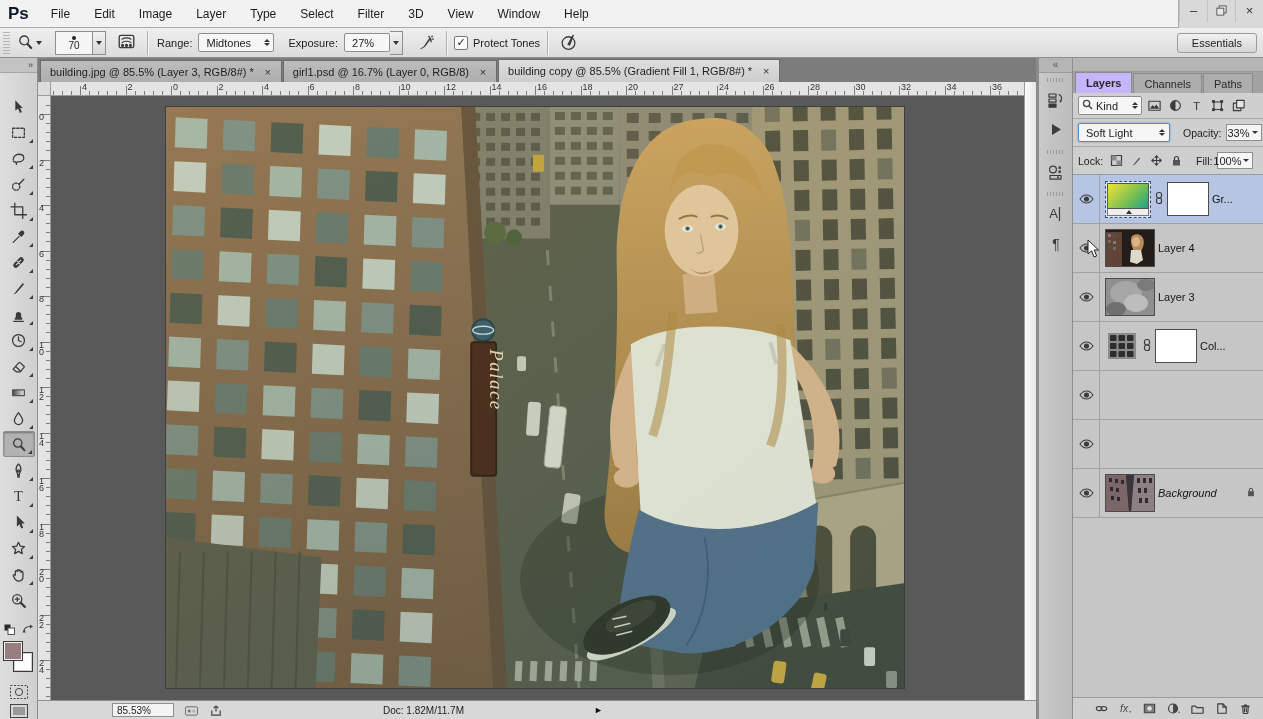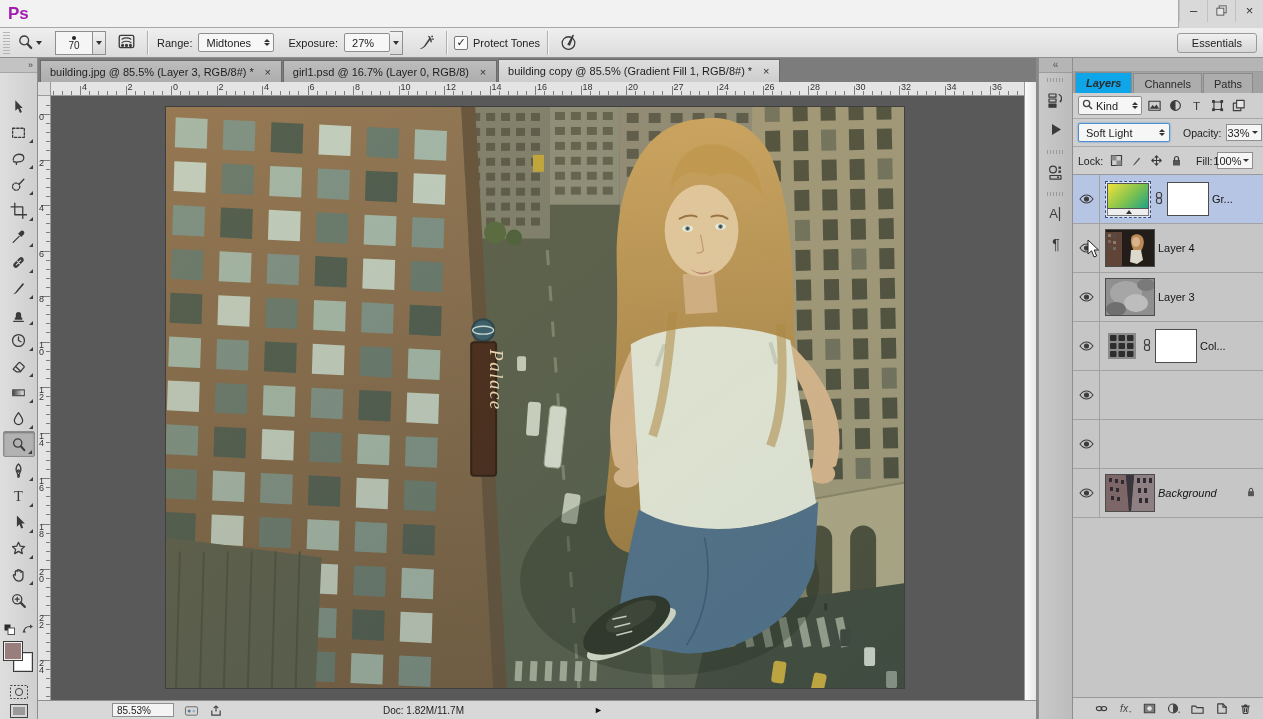--- a/index.html
+++ b/index.html
@@ -1,21 +1,21 @@
 <!DOCTYPE html>
 <html><head>
 <meta charset="utf-8">
 <style>
   html,body{margin:0;padding:0;background:#6e6e6e;font-family:"Liberation Sans",sans-serif;}
   *{box-sizing:border-box;-webkit-user-select:none;user-select:none;}
   #app{position:relative;width:1263px;height:719px;background:#8a8a8a;overflow:hidden;}
 
   
   .menubar{position:absolute;left:0;top:0;width:1263px;height:28px;background:#f2f2f2;border-bottom:1px solid #a8a8a8;display:flex;align-items:center;}
-  .pslogo{font-weight:bold;font-size:17px;color:#a21caf;padding:0 10px 0 8px;letter-spacing:0;}
+  .pslogo{font-weight:bold;font-size:17px;color:#0f172a;padding:0 10px 0 8px;letter-spacing:0;}
   .menuitem{font-size:12px;color:#1c1c1c;padding:0 12px;height:28px;line-height:28px;cursor:default;}
   .winctrl{margin-left:auto;display:flex;align-items:flex-start;height:28px;background:#d9d9d9;border-left:1px solid #aaa;}
   .winbtn{width:28px;height:22px;display:flex;align-items:center;justify-content:center;font-size:13px;color:#333;border-left:1px solid #c2c2c2;}
 
   
   .optionsbar{position:absolute;left:0;top:28px;width:1263px;height:30px;background:linear-gradient(#efefef,#dcdcdc);border-bottom:1px solid #8e8e8e;display:flex;align-items:center;font-size:11px;color:#222;}
   .grip{width:7px;height:22px;margin:0 3px;background:repeating-linear-gradient(#b5b5b5 0 1px,transparent 1px 3px);}
   .optsep{width:1px;height:24px;background:#b0b0b0;margin:0 7px;box-shadow:1px 0 0 #f4f4f4;}
   .optbtn{display:flex;align-items:center;padding:1px 3px;border:1px solid transparent;border-radius:2px;}
   .presetbox{display:flex;align-items:center;gap:2px;padding:1px 2px;}
@@ -74,21 +74,21 @@
   .panelstrip{position:absolute;left:1038px;top:58px;width:34px;height:661px;background:linear-gradient(90deg,#c9c9c9,#bcbcbc);border-left:1px solid #8e8e8e;display:flex;flex-direction:column;align-items:center;}
   .ps-head{width:100%;height:15px;background:#b5b5b5;border-bottom:1px solid #9b9b9b;font-size:10px;color:#555;text-align:center;line-height:13px;}
   .ps-grip{width:18px;height:4px;margin:5px 0 3px;background:repeating-linear-gradient(90deg,#9a9a9a 0 1px,transparent 1px 3px);}
   .ps-icon{width:26px;height:26px;display:flex;align-items:center;justify-content:center;border-radius:3px;margin:2px 0;}
 
   
   .layerspanel{position:absolute;left:1072px;top:58px;width:191px;height:661px;background:#c6c6c6;border-left:1px solid #8e8e8e;font-size:11px;color:#1d1d1d;}
   .lp-head{height:14px;background:#b5b5b5;border-bottom:1px solid #9b9b9b;}
   .lp-tabs{height:21px;background:#a2a2a2;display:flex;align-items:flex-end;padding-left:2px;gap:1px;}
   .lp-tab{height:20px;padding:0 10px;display:flex;align-items:center;font-size:11px;background:#adadad;color:#2a2a2a;border:1px solid #8b8b8b;border-bottom:none;}
-  .lp-tab.active{background:#0ea5e9;font-weight:bold;height:21px;font-style:italic;}
+  .lp-tab.active{background:#c4b5fd;font-weight:bold;height:21px;}
   .lp-row{display:flex;align-items:center;padding:0 5px;background:#cfcfcf;}
   .lp-filter{height:26px;border-bottom:1px solid #a9a9a9;gap:3px;}
   .kindsel{height:19px;flex:0 0 64px;background:#f6f6f6;border:1px solid #8f8f8f;border-radius:2px;display:flex;align-items:center;padding:0 3px;gap:3px;}
   .lp-fico{width:19px;height:18px;display:flex;align-items:center;justify-content:center;border-radius:2px;}
   .lp-blend{height:28px;border-bottom:1px solid #a9a9a9;gap:4px;}
   .blendsel{height:19px;flex:0 0 92px;background:#f6f6f6;border:1px solid #4f8fd0;box-shadow:0 0 2px #4f8fd0;border-radius:2px;display:flex;align-items:center;justify-content:space-between;padding:0 4px 0 7px;}
   .minifield{height:17px;width:36px;background:#f6f6f6;border:1px solid #8f8f8f;display:flex;align-items:center;justify-content:flex-end;padding:0 3px;gap:2px;}
   .lp-lock{height:28px;border-bottom:1px solid #9a9a9a;gap:5px;}
   .lockico{width:17px;height:16px;display:flex;align-items:center;justify-content:center;border-radius:2px;}
   .smalllbl{font-size:10.5px;color:#222;}
@@ -113,20 +113,33 @@
 
   .cursor{position:absolute;left:1087px;top:239px;z-index:50;pointer-events:none;}
 </style>
 </head>
 <body>
 
 <div id="app">
 
   <div class="menubar">
     <span class="pslogo">Ps</span>
+    <div id="menuitems" style="display:flex;">
+        <div class="menuitem">File</div>
+        <div class="menuitem">Edit</div>
+        <div class="menuitem">Image</div>
+        <div class="menuitem">Layer</div>
+        <div class="menuitem">Type</div>
+        <div class="menuitem">Select</div>
+        <div class="menuitem">Filter</div>
+        <div class="menuitem">3D</div>
+        <div class="menuitem">View</div>
+        <div class="menuitem">Window</div>
+        <div class="menuitem">Help</div>
+      </div>
     <div class="winctrl">
       <div class="winbtn">–</div>
       <div class="winbtn">
           <svg width="13" height="13" viewBox="0 0 14 14">
             <rect x="4.5" y="2" width="7.5" height="7.5" fill="#e6e6e6" stroke="#555"></rect>
             <rect x="2" y="4.5" width="7.5" height="7.5" fill="#e6e6e6" stroke="#555"></rect>
           </svg>
         </div>
       <div class="winbtn">×</div>
     </div>

